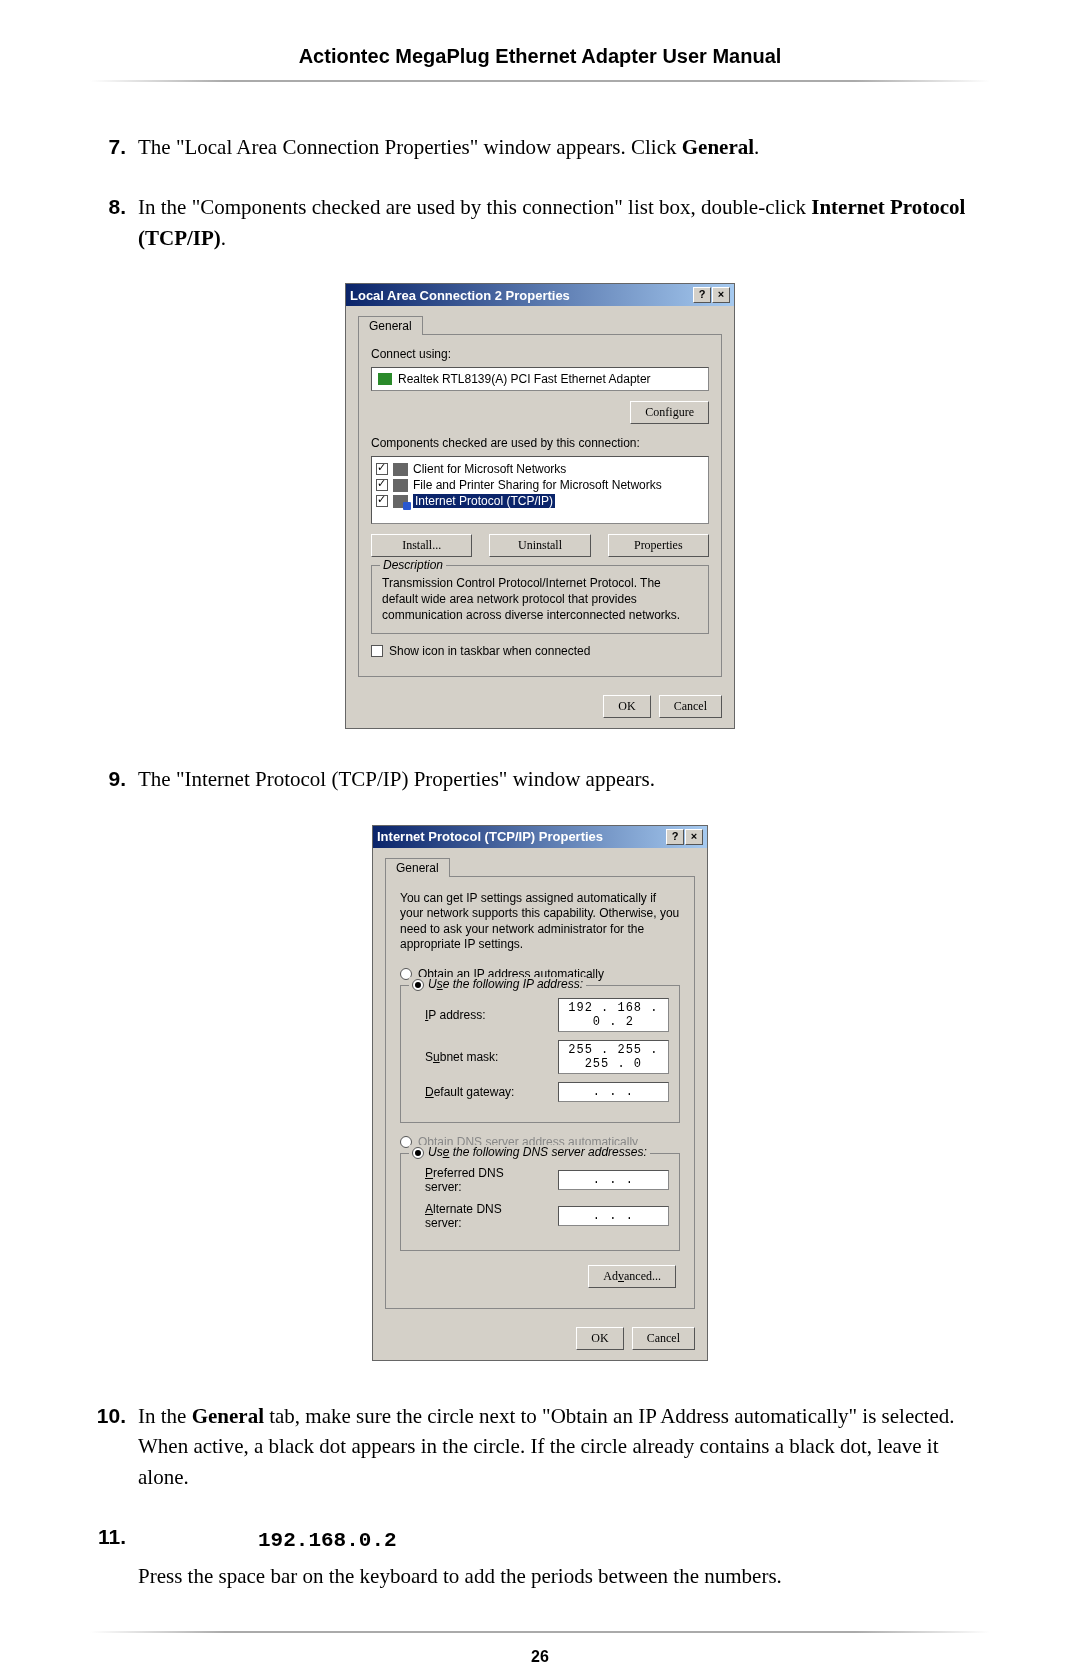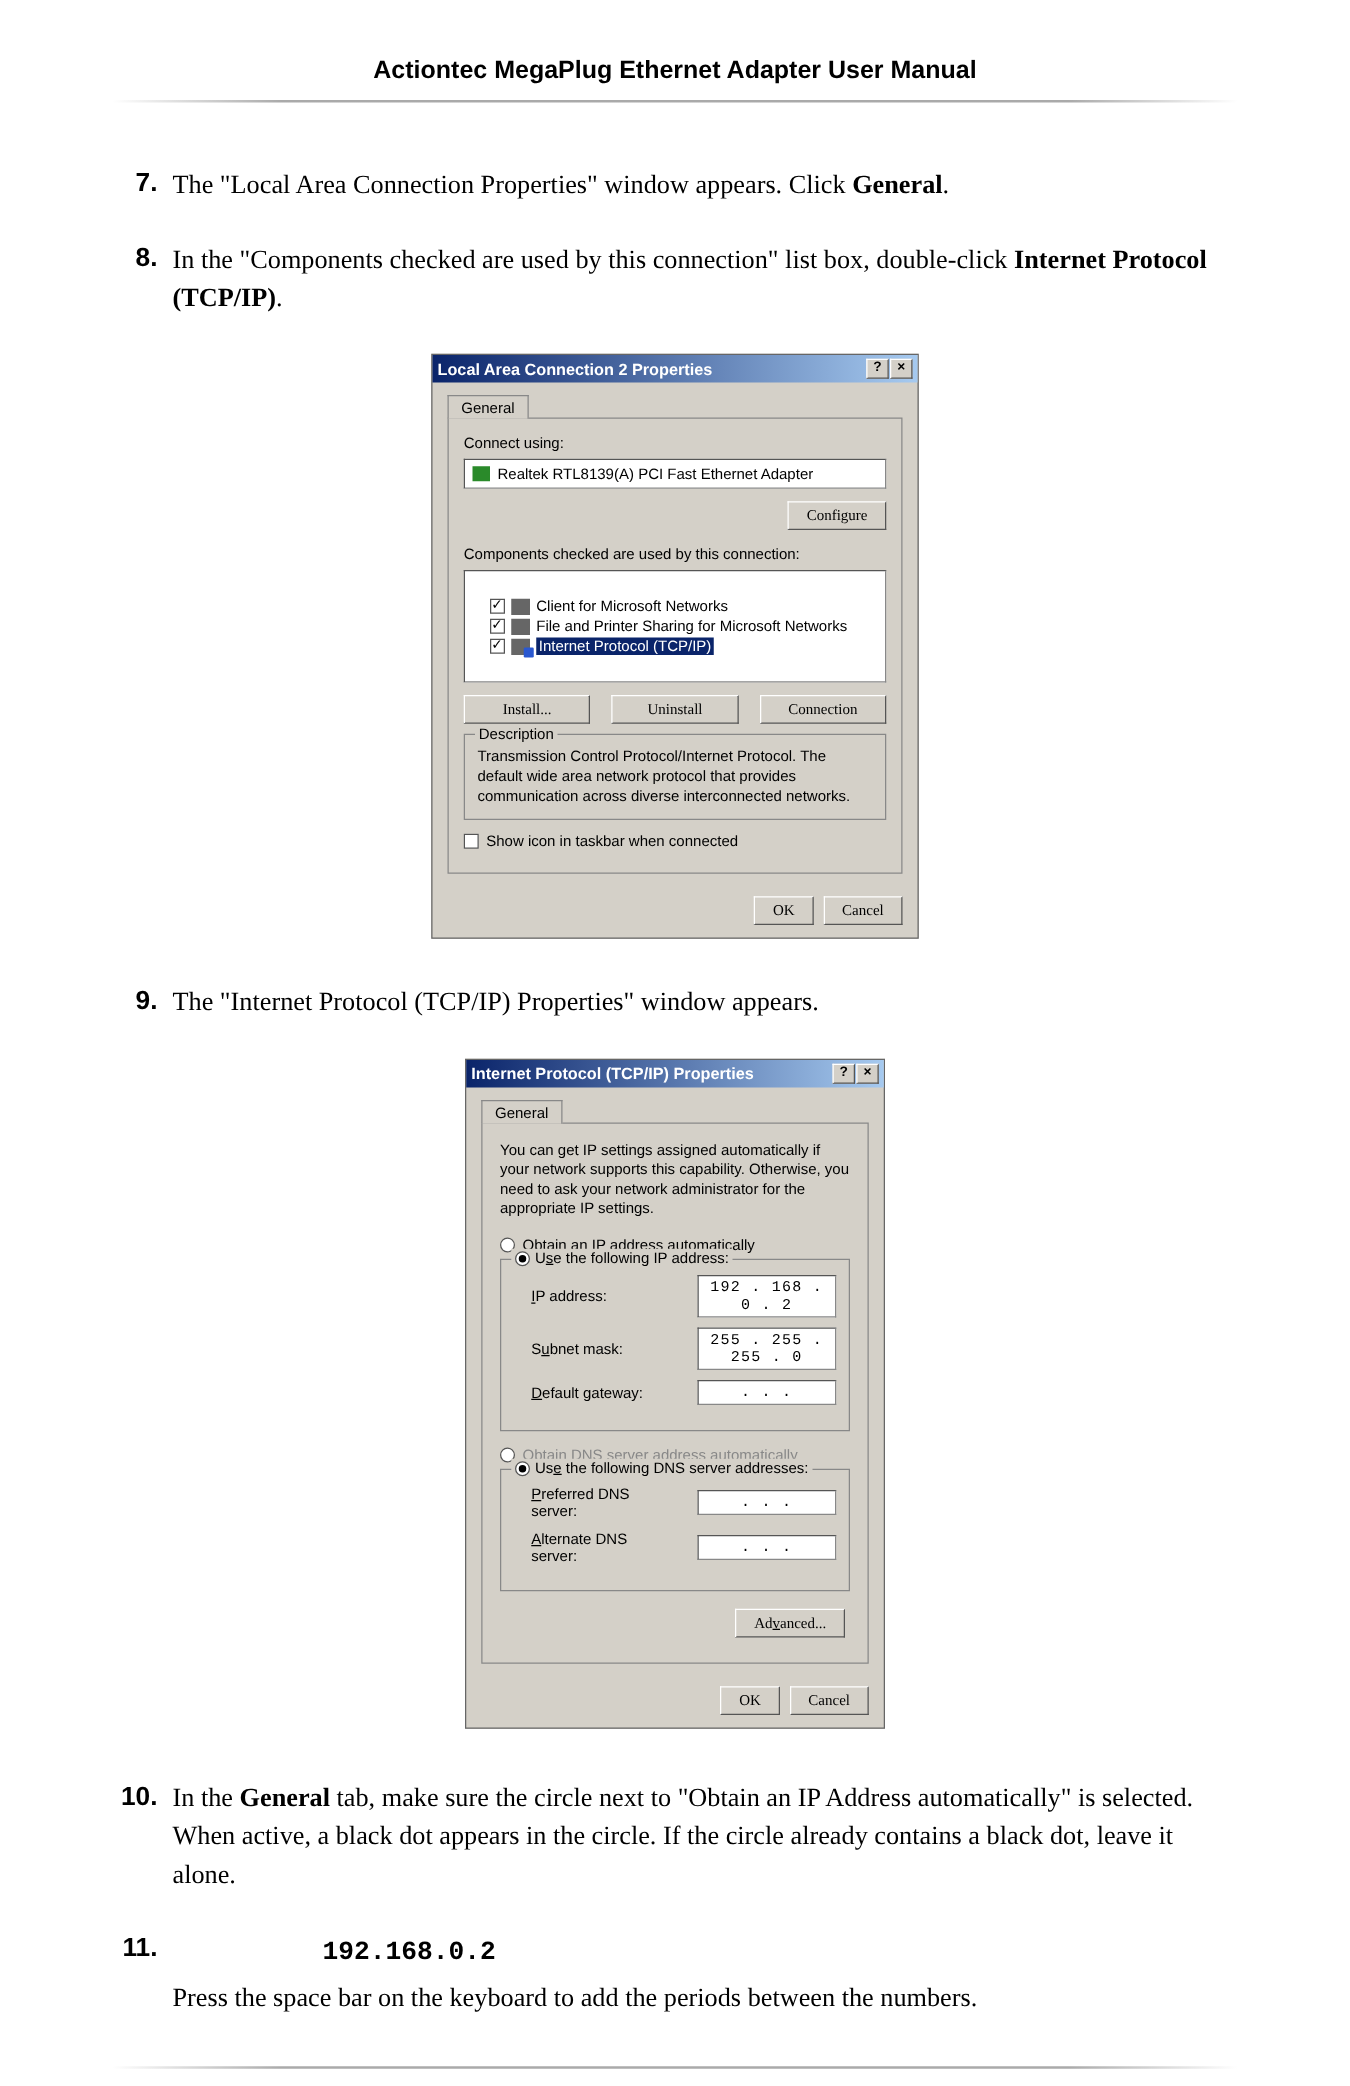--- a/index.html
+++ b/index.html
@@ -20,31 +20,31 @@
 .tb-btns{display:flex;gap:1px;}
 .tb-btn{width:18px;height:16px;background:#d4d0c8;border:1px solid #fff;border-right-color:#555;border-bottom-color:#555;color:#000;text-align:center;font-size:11px;line-height:13px;font-weight:bold;font-family:Arial;}
 .dlg-body{padding:10px 12px;}
 .tab{display:inline-block;border:1px solid #888;border-bottom:none;background:#d4d0c8;padding:2px 10px;margin-bottom:-1px;position:relative;z-index:1;}
 .tab-area{border:1px solid #888;padding:12px;background:#d4d0c8;}
 .lbl{margin-bottom:6px;}
 .sunken{border:1px solid #888;border-top-color:#555;border-left-color:#555;background:#fff;padding:4px 6px;margin-bottom:10px;display:flex;align-items:center;gap:6px;}
 .icon-net{display:inline-block;width:14px;height:12px;background:#2a8a2a;position:relative;}
 .btn-right{text-align:right;margin-bottom:12px;}
 .win-btn{display:inline-block;border:1px solid #fff;border-right-color:#555;border-bottom-color:#555;background:#d4d0c8;padding:3px 14px;font-size:12px;font-family:Liberation Serif, serif;}
-.listbox{border:1px solid #888;border-top-color:#555;border-left-color:#555;background:#fff;height:90px;padding:20px;margin-bottom:10px;}
+.listbox{border:1px solid #888;border-top-color:#555;border-left-color:#555;background:#fff;height:68px;padding:4px;margin-bottom:10px;}
 .li-item{display:flex;align-items:center;gap:5px;padding:1px 0;font-size:12px;}
 .cb{display:inline-block;width:12px;height:12px;border:1px solid #555;background:#fff;position:relative;flex-shrink:0;}
 .cb::after{content:"✓";position:absolute;top:-3px;left:0;font-size:11px;color:#000;}
 .mini-icon{display:inline-block;width:15px;height:13px;background:#666;position:relative;flex-shrink:0;}
 .mini-icon.blue::after{content:"";position:absolute;right:-3px;bottom:-2px;width:8px;height:8px;background:#2a58d0;border-radius:1px;}
 .li-text.sel{background:#0a246a;color:#fff;padding:0 2px;}
 .btn-row3{display:flex;justify-content:space-between;margin-bottom:8px;}
 .btn-row3 .win-btn{flex:0 0 30%;text-align:center;}
 .fieldset{border:1px solid #888;padding:10px;position:relative;margin-bottom:10px;}
-.fieldset .legend{position:absolute;top:-8px;left:8px;background:#d4d0c8;padding:0 3px;font-size:12px;}
+.fieldset .legend{position:absolute;top:-8px;left:8px;background:#d4d0c8;padding:0 3px;font-size:12px;font-style:italic;}
 .desc-text{font-size:12px;line-height:1.3;}
 .chk-row{display:flex;align-items:center;gap:6px;margin-top:2px;margin-bottom:6px;}
 .chk-empty{display:inline-block;width:12px;height:12px;border:1px solid #555;background:#fff;}
 .okcancel{display:flex;justify-content:flex-end;gap:8px;padding:8px 12px 10px 12px;}
 
 .dlg2{width:336px;margin:0 auto 40px auto;border:1px solid #666;font-family:Tahoma,Arial,sans-serif;font-size:12px;background:#d4d0c8;}
 .info-text{font-size:12px;line-height:1.3;margin-bottom:14px;}
 .radio-row{display:flex;align-items:center;gap:6px;margin-bottom:4px;font-size:12px;}
 .radio{display:inline-block;width:12px;height:12px;border:1px solid #555;border-radius:50%;background:#fff;position:relative;flex-shrink:0;}
 .radio.on::after{content:"";position:absolute;top:2px;left:2px;width:6px;height:6px;background:#000;border-radius:50%;}
@@ -108,21 +108,21 @@
             </div>
           <div class="li-item">
               <span class="cb"></span>
               <span class="mini-icon blue"></span>
               <span class="li-text sel">Internet Protocol (TCP/IP)</span>
             </div>
         </div>
         <div class="btn-row3">
           <span class="win-btn">Install...</span>
           <span class="win-btn">Uninstall</span>
-          <span class="win-btn">Connection</span>
+          <span class="win-btn">Properties</span>
         </div>
         <div class="fieldset">
           <span class="legend">Description</span>
           <div class="desc-text">Transmission Control Protocol/Internet Protocol. The default wide area network protocol that provides communication across diverse interconnected networks.</div>
         </div>
         <div class="chk-row">
           <span class="chk-empty"></span>
           <span>Show icon in taskbar when connected</span>
         </div>
       </div>

